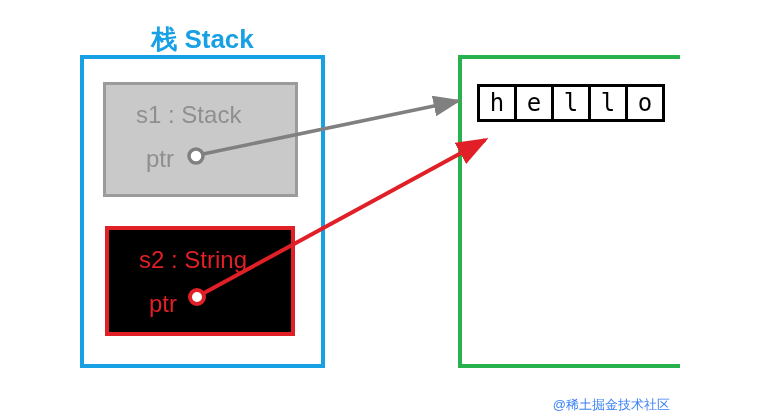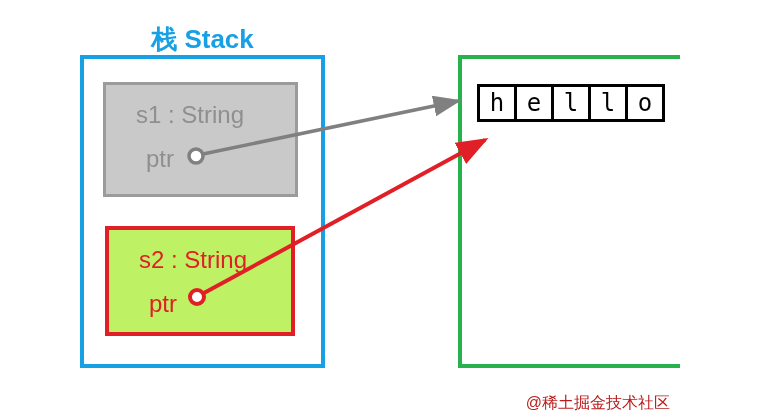--- a/index.html
+++ b/index.html
@@ -37,21 +37,21 @@
   .s1-box {
     position: absolute;
     left: 103px; top: 82px; width: 195px; height: 115px;
     background: #c9c9c9;
     border: 3px solid #9b9b9b;
     color: #8f8f8f;
   }
   .s2-box {
     position: absolute;
     left: 105px; top: 226px; width: 190px; height: 110px;
-    background: #bef264;
+    background: #000000;
     border: 4px solid #e01f26;
     color: #e01f26;
     padding-left: 32px;
   }
   .var-label {
     position: absolute;
     left: 30px; top: 16px;
     font-size: 24px;
   }
   .ptr-label {
@@ -81,35 +81,35 @@
 
   .arrows-overlay {
     position: absolute;
     left: 0; top: 0; width: 772px; height: 420px;
     pointer-events: none;
   }
 
   .watermark {
     position: absolute;
     right: 10px; bottom: 6px;
-    font-size: 16px;
-    color: #b91c1c;
+    font-size: 13px;
+    color: #3b82f6;
   }
 </style>
 </head>
 <body>
 
 <div class="canvas">
 
   <div class="title stack-title">栈 Stack</div>
 
   <div class="stack-box"></div>
 
   <div class="s1-box">
-    <div class="var-label">s1 : String</div>
+    <div class="var-label">s1 : Stack</div>
     <div class="ptr-label">ptr</div>
   </div>
 
   <div class="s2-box">
     <div class="var-label">s2 : String</div>
     <div class="ptr-label">ptr</div>
   </div>
 
   <div class="heap-box"></div>
 

